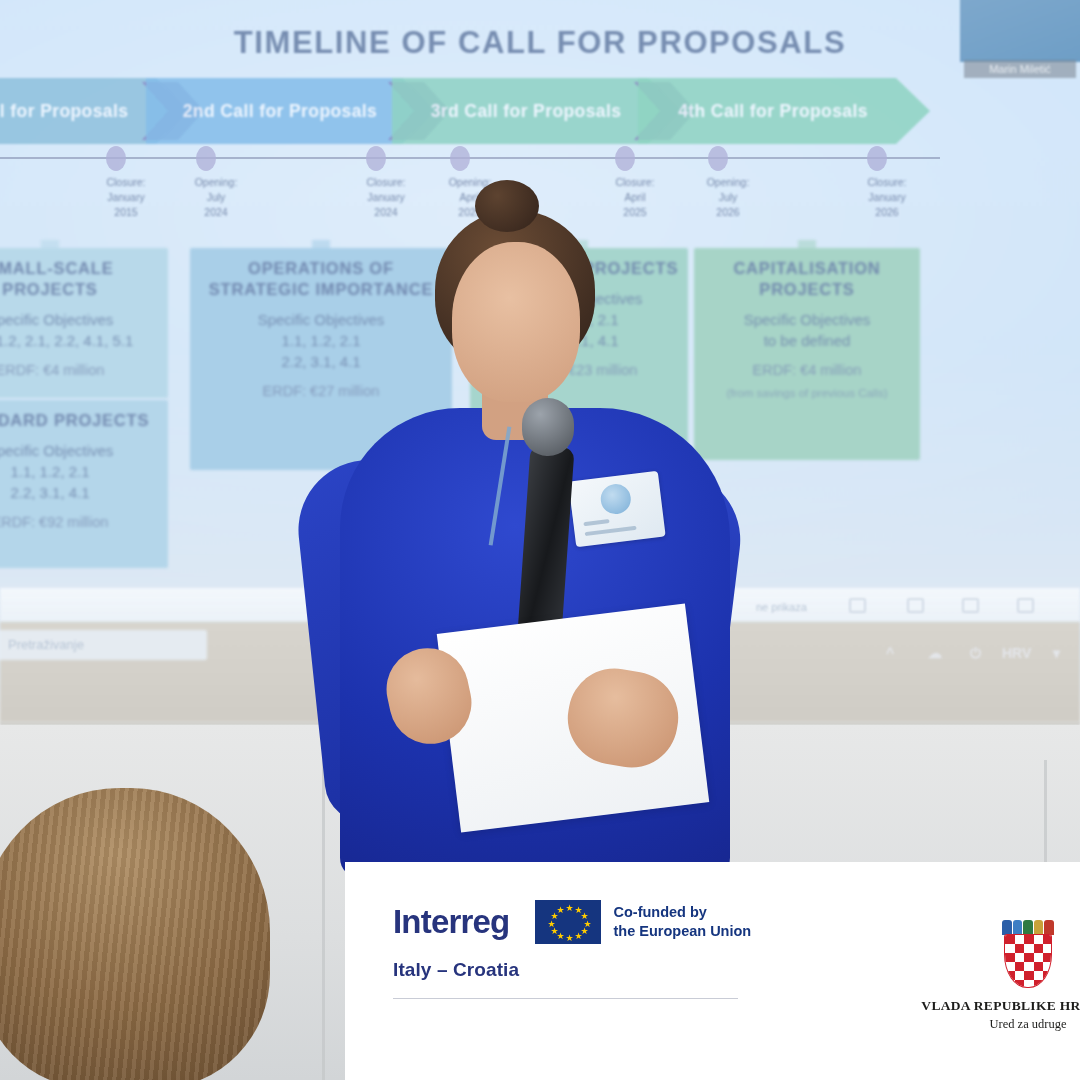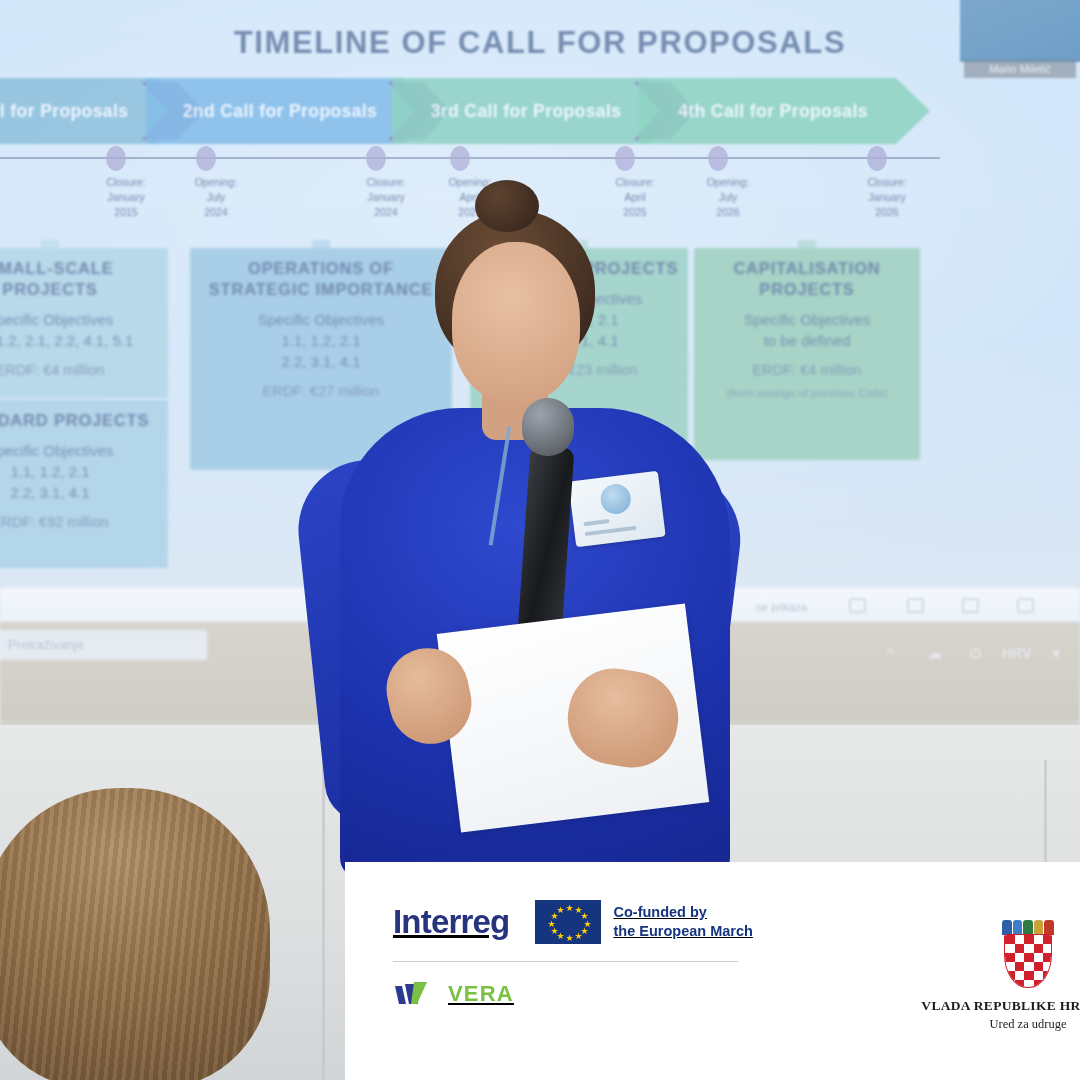--- a/index.html
+++ b/index.html
@@ -176,21 +176,21 @@
   .audience:after {
     content:""; position:absolute; inset:0; border-radius:inherit;
     background:repeating-linear-gradient(96deg, rgba(255,255,255,.07) 0 4px, rgba(0,0,0,.07) 4px 9px);
   }
 
   
   .footer {
     position:absolute; left:345px; top:862px; right:0; bottom:0;
     background:#ffffff;
   }
-  .footer-inner { position:absolute; left:48px; top:38px; right:20px; bottom:0;text-decoration:underline; }
+  .footer-inner { position:absolute; left:48px; top:38px; right:20px; bottom:0; }
 
   .logo-row { display:flex; align-items:center; gap:26px; }
   .interreg-word {
     font-size:33px; font-weight:700; letter-spacing:-.8px; color:#27347d;
     font-family:"Liberation Sans", sans-serif;
   }
   .eu-block { display:flex; align-items:center; gap:12px; }
   .eu-flag { width:66px; height:44px; background:#15357f; position:relative; flex:none; }
   .eu-flag .star { position:absolute; width:7px; height:7px; color:#ffcc00; font-size:9px; line-height:7px; text-align:center; }
   .eu-txt { font-size:14.5px; line-height:19px; font-weight:700; color:#15357f; }
@@ -405,37 +405,28 @@
             <span class="star" style="left:39px;top:33px">★</span>
             <span class="star" style="left:30px;top:35px">★</span>
             <span class="star" style="left:21px;top:33px">★</span>
             <span class="star" style="left:15px;top:28px">★</span>
             <span class="star" style="left:12px;top:21px">★</span>
             <span class="star" style="left:15px;top:13px">★</span>
             <span class="star" style="left:21px;top:7px">★</span>
           </div>
           <div class="eu-txt">
             <div>Co-funded by</div>
-            <div>the European March</div>
+            <div>the European Union</div>
           </div>
         </div>
       </div>
 
+      <div class="prog-name">Italy – Croatia</div>
       <div class="rule"></div>
 
-      <div class="vera-row">
-        <div class="vera-mark">
-          <svg width="44" height="28" viewBox="0 0 44 28" aria-hidden="true">
-            <path d="M2 6 L9 6 L13 24 L6 24 Z" fill="#2b3a8f"></path>
-            <path d="M12 4 L21 4 L25 24 L16 24 Z" fill="#2b3a8f"></path>
-            <path d="M21 2 L34 2 L24 24 L18 24 Z" fill="#7ac143"></path>
-          </svg>
-        </div>
-        <div class="vera-txt">VERA</div>
-      </div>
 
       <div class="gov">
         <div class="coa">
           <div class="coa-crown">
             <i style="background:#2b5fa8"></i>
             <i style="background:#3d7ec4"></i>
             <i style="background:#2f7a43"></i>
             <i style="background:#c8a23a"></i>
             <i style="background:#c0392b"></i>
           </div>

